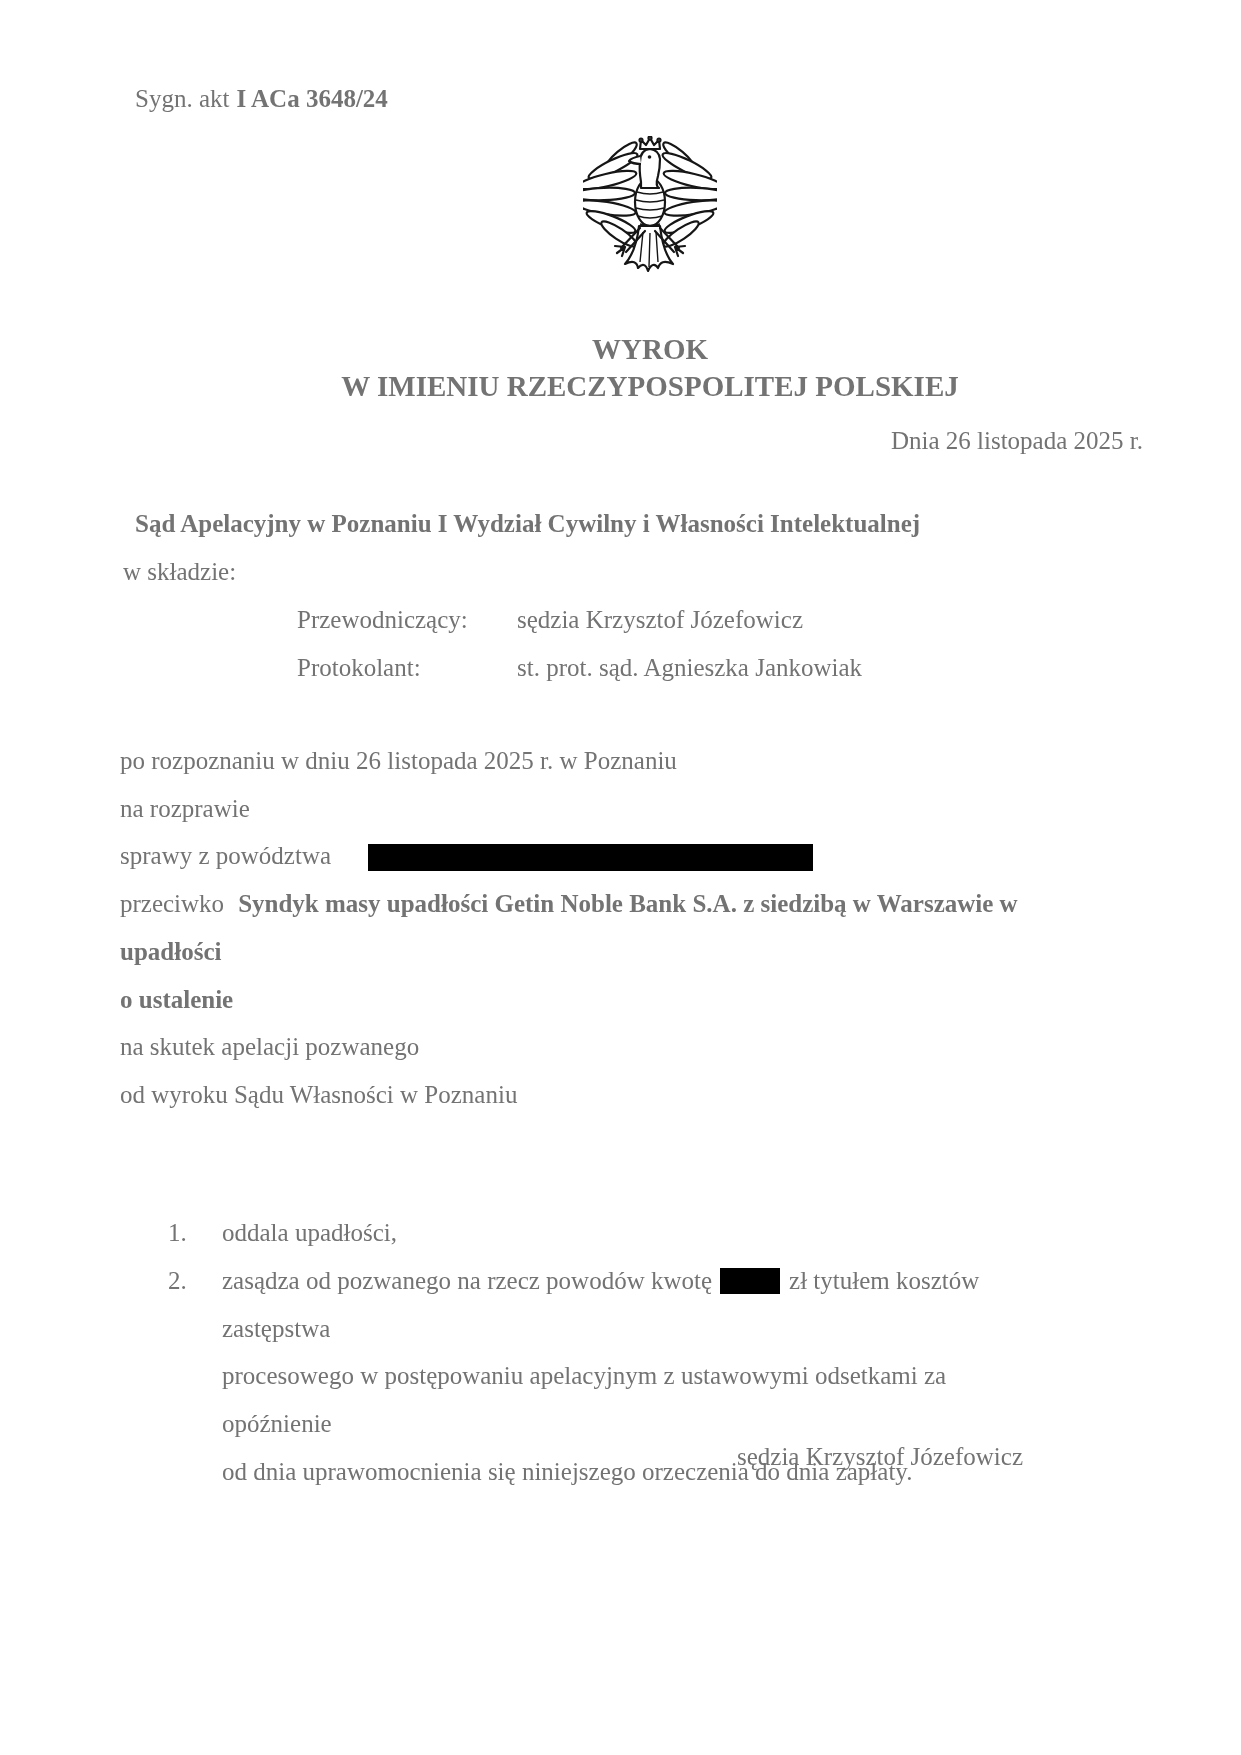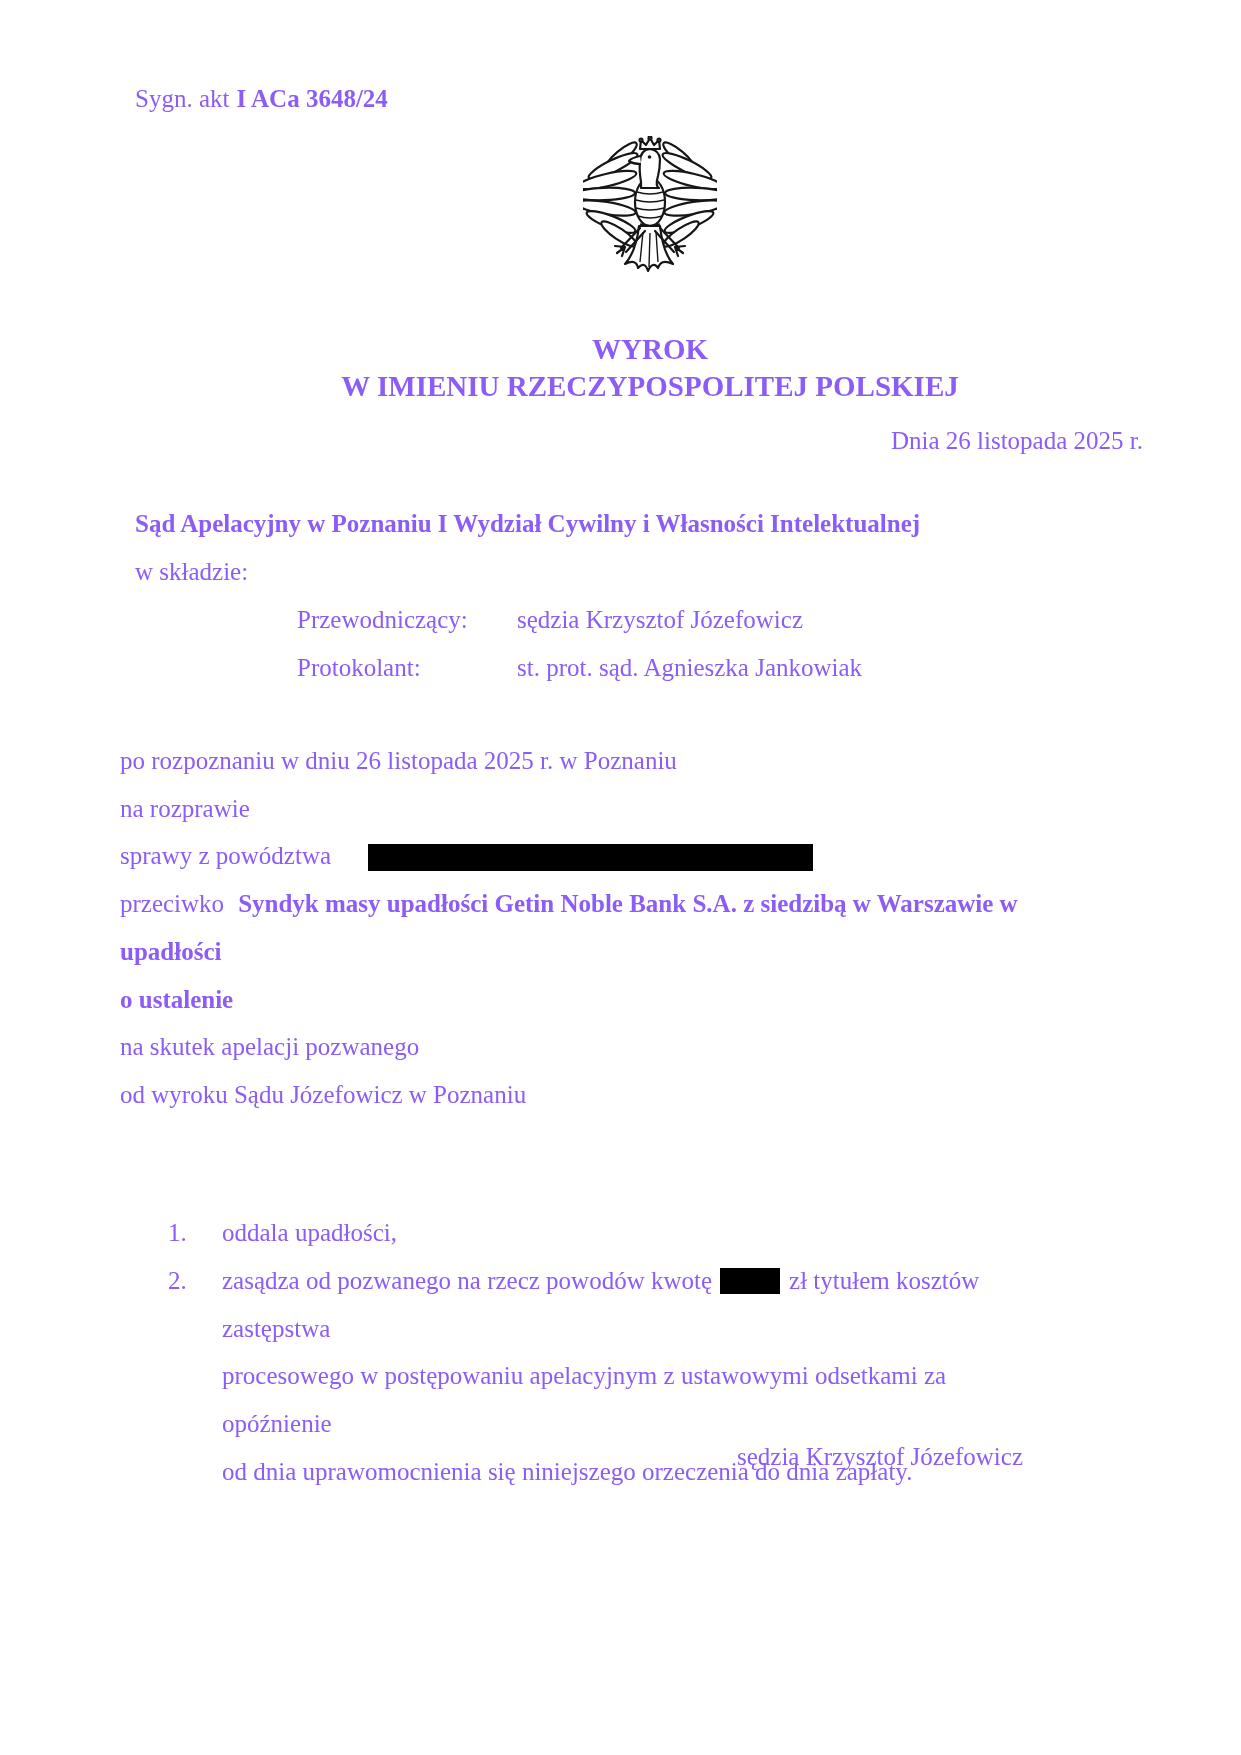--- a/index.html
+++ b/index.html
@@ -1,41 +1,41 @@
 <!DOCTYPE html>
 <html><head>
 <meta charset="utf-8">
 <style>
   html,body{margin:0;padding:0;background:#e8e8e8;}
   .page{
     position:relative;
     width:1241px;height:1755px;
     background:#ffffff;
     font-family:"Liberation Serif","DejaVu Serif",serif;
-    color:#8b5cf6;
+    color:#737373;
     font-size:25px;
     overflow:hidden;
   }
   .abs{position:absolute;}
   .b{font-weight:bold;}
   .case-ref{left:135px;top:85px;}
   .case-ref .lbl{margin-right:7px;}
   .eagle{left:583px;top:136px;}
   .title-block{
     left:650px;top:331px;
     transform:translateX(-50%);
     text-align:center;
     font-weight:bold;
     font-size:29px;
     line-height:37px;
     white-space:nowrap;
   }
   .date-line{top:427px;right:98px;}
   .court-line{left:135px;top:510px;font-weight:bold;}
-  .composition-intro{left:135px;top:558px;}
+  .composition-intro{left:123px;top:558px;}
   .panel-row{left:297px;width:760px;}
   .panel-row .person{position:absolute;left:220px;white-space:nowrap;}
   .row-presiding{top:606px;}
   .row-clerk{top:654px;}
   .rec{left:120px;white-space:nowrap;}
   .r1{top:747px;}
   .r2{top:795px;}
   .r3{top:842px;}
   .r4{top:890px;}
   .r5{top:938px;}
@@ -137,21 +137,21 @@
     <span class="redaction redaction-plaintiff"></span>
   </div>
 
   <div class="abs rec r4">
     <span>przeciwko</span><span class="b">Syndyk masy upadłości Getin Noble Bank S.A. z siedzibą w Warszawie w</span>
   </div>
   <div class="abs rec r5 b">upadłości</div>
   <div class="abs rec r6 b">o ustalenie</div>
 
   <div class="abs rec r7">na skutek apelacji pozwanego</div>
-  <div class="abs rec r8">od wyroku Sądu Józefowicz w Poznaniu</div>
+  <div class="abs rec r8">od wyroku Sądu Własności w Poznaniu</div>
 
   <div class="abs li item-1">
     <span class="num">1.</span>
     <div>oddala upadłości,</div>
   </div>
 
   <div class="abs li item-2">
     <span class="num">2.</span>
     <div>
       <span>zasądza od pozwanego na rzecz powodów kwotę</span><span class="redaction redaction-amount"></span><span>zł tytułem kosztów zastępstwa</span>

